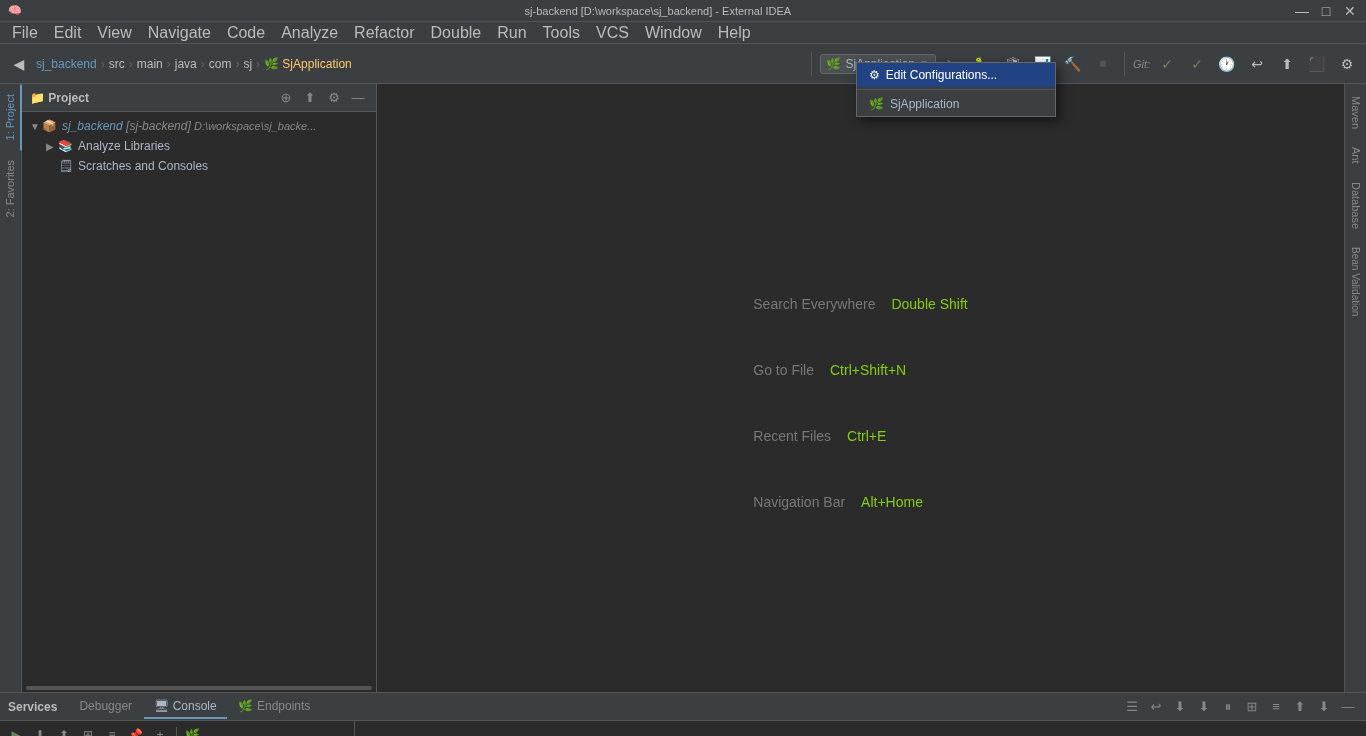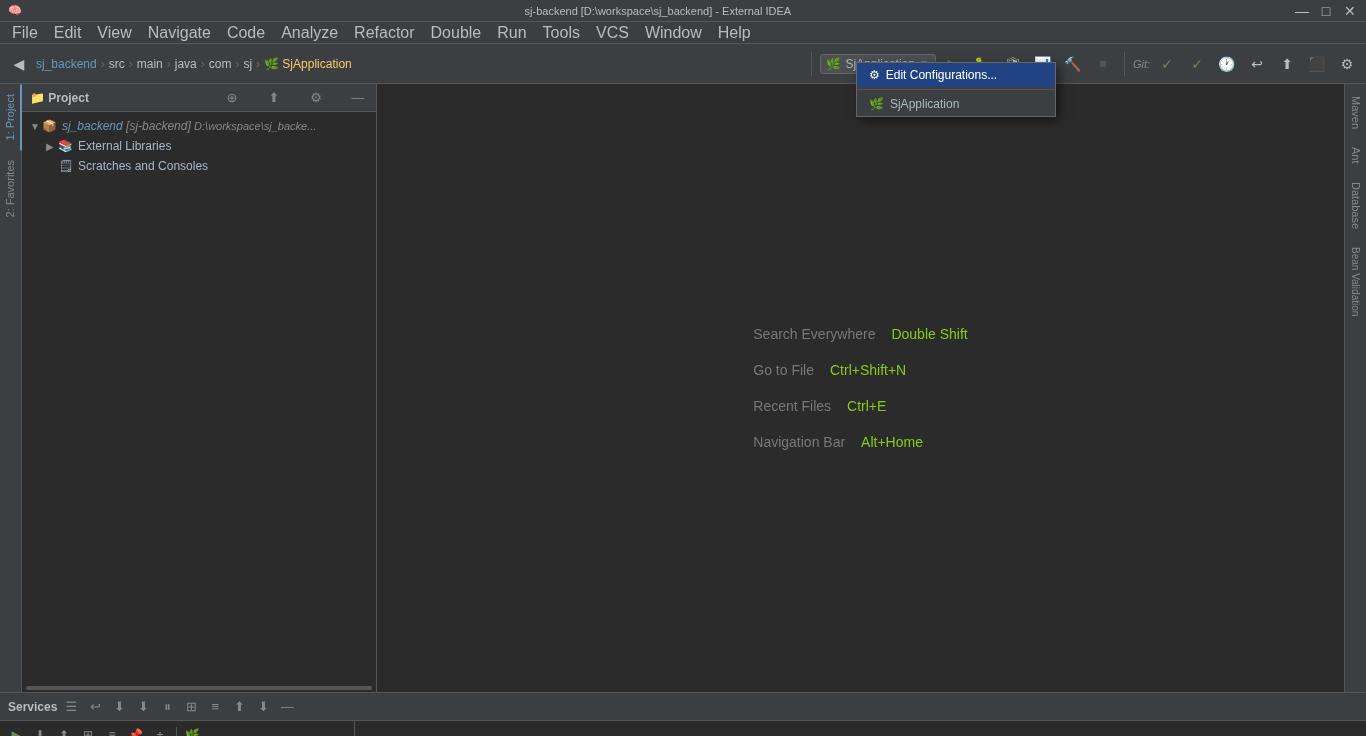--- a/index.html
+++ b/index.html
@@ -153,21 +153,21 @@
       display: flex;
       flex-direction: column;
     }
     .panel-header {
       height: 28px;
       background: #3c3f41;
       display: flex;
       align-items: center;
       padding: 0 8px;
       border-bottom: 1px solid #555;
-      gap: 22px;
+      gap: 4px;
     }
     .panel-title {
       font-size: 12px;
       color: #bbb;
       font-weight: bold;
       flex: 1;
     }
     .panel-icon-btn {
       width: 20px;
       height: 20px;
@@ -210,20 +210,21 @@
       display: flex;
       flex-direction: column;
       gap: 20px;
       text-align: left;
     }
     .shortcut-row {
       display: flex;
       align-items: center;
       gap: 16px;
       font-size: 14px;
+      margin-top: 30px;
     }
     .shortcut-label { color: #787878; font-size: 14px; }
     .shortcut-key { color: #84cc16; font-size: 14px; }
 
     
     .right-tabs {
       width: 22px;
       background: #3c3f41;
       border-left: 1px solid #555;
       display: flex;
@@ -454,21 +455,21 @@
     </div>
     <div class="project-tree">
       <div class="tree-item">
         <span class="tree-arrow">▼</span>
         <span class="tree-icon icon-module">📦</span>
         <span style="color:#6897bb;font-style:italic;">sj_backend <span style="color:#888;">[sj-backend]</span> <span style="color:#888;font-size:11px;">D:\workspace\sj_backe...</span></span>
       </div>
       <div class="tree-item" style="padding-left: 24px;">
         <span class="tree-arrow">▶</span>
         <span class="tree-icon">📚</span>
-        <span>External Libraries</span>
+        <span>Analyze Libraries</span>
       </div>
       <div class="tree-item" style="padding-left: 24px;">
         <span class="tree-arrow" style="color:transparent;">▶</span>
         <span class="tree-icon">🗒</span>
         <span>Scratches and Consoles</span>
       </div>
     </div>
     <div class="scrollbar-indicator"></div>
   </div>
 
@@ -497,20 +498,25 @@
     <div class="right-tab">Maven</div>
     <div class="right-tab">Ant</div>
     <div class="right-tab">Database</div>
     <div class="right-tab" style="font-size:10px;">Bean Validation</div>
   </div>
 </div>
 
 <div class="bottom-panel">
   <div class="bottom-panel-header">
     <span class="bottom-panel-title">Services</span>
+    <div class="bottom-panel-tabs">
+      <span class="bottom-tab">Debugger</span>
+      <span class="bottom-tab active">🖥 Console</span>
+      <span class="bottom-tab">🌿 Endpoints</span>
+    </div>
     <div style="display:flex;gap:4px;">
       <span class="panel-icon-btn">☰</span>
       <span class="panel-icon-btn">↩</span>
       <span class="panel-icon-btn">⬇</span>
       <span class="panel-icon-btn">⬇</span>
       <span class="panel-icon-btn">⏸</span>
       <span class="panel-icon-btn">⊞</span>
       <span class="panel-icon-btn">≡</span>
       <span class="panel-icon-btn">⬆</span>
       <span class="panel-icon-btn">⬇</span>

